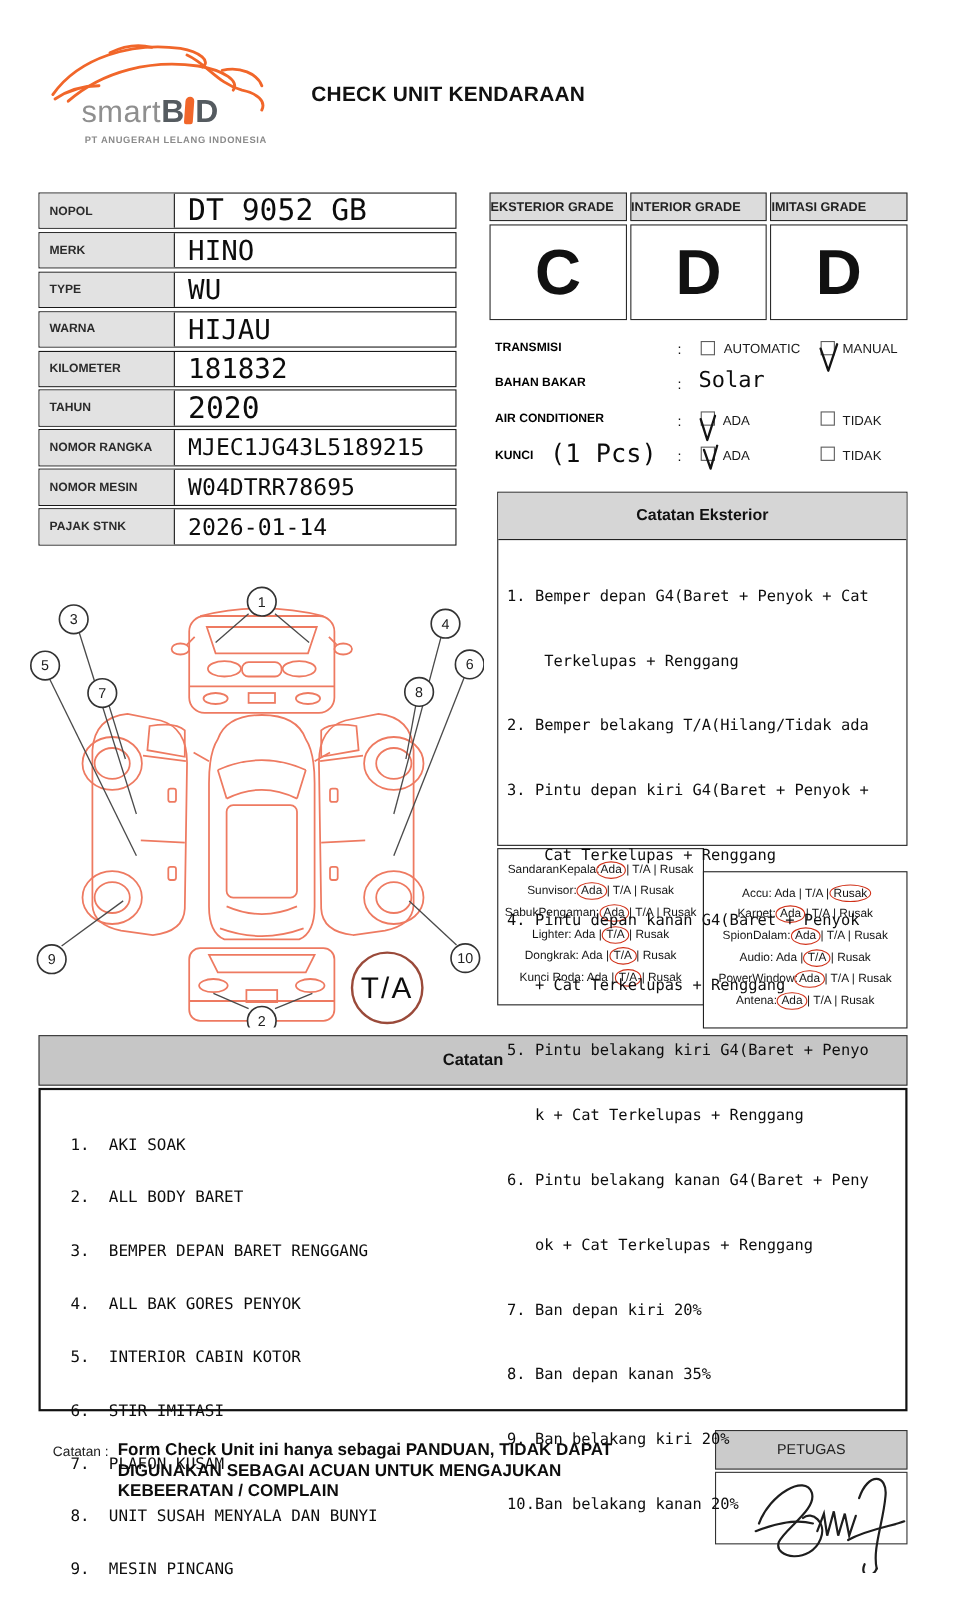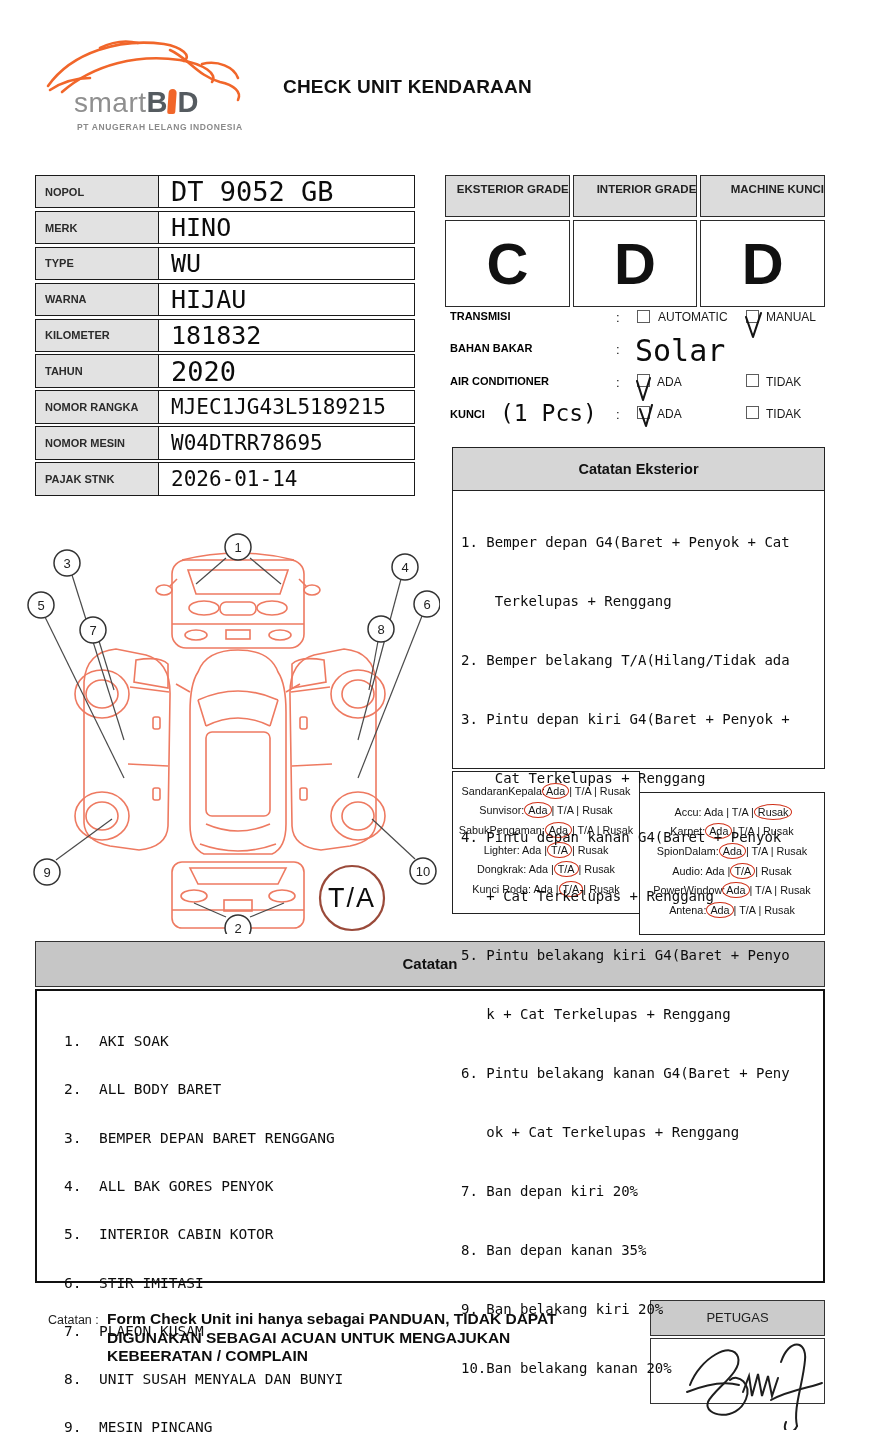--- a/index.html
+++ b/index.html
@@ -19,21 +19,21 @@
   .vtable{position:absolute;left:35px;top:175px;width:380px;display:flex;flex-direction:column;gap:2.5px;}
   .vrow{display:flex;height:33.4px;border:1.2px solid #1a1a1a;box-sizing:border-box;background:#fff;}
   .vlabel{width:123px;background:#e2e2e2;border-right:1.2px solid #1a1a1a;display:flex;align-items:center;
           padding-left:9px;font-size:11px;font-weight:bold;color:#2b2b2b;box-sizing:border-box;}
   .vvalue{flex:1;display:flex;align-items:center;padding-left:12px;
           font-family:"DejaVu Sans Mono",monospace;font-size:25px;color:#0c0c0c;}
   .vrow.small .vvalue{font-size:21px;}
   
   .grades{position:absolute;left:445px;top:175px;width:380px;display:grid;
           grid-template-columns:1fr 1fr 1fr;grid-column-gap:3px;grid-row-gap:3px;}
-  .ghead{height:42px;line-height:27px;text-align:right;background:#dcdcdc;border:1.2px solid #2b2b2b;
+  .ghead{height:26px;line-height:27px;text-align:left;background:#dcdcdc;border:1.2px solid #2b2b2b;
          font-size:11.5px;font-weight:bold;color:#222;box-sizing:border-box;}
   .gval{height:87px;border:1.2px solid #2b2b2b;box-sizing:border-box;display:flex;align-items:center;
         justify-content:center;font-size:58px;font-weight:600;background:#fff;}
   
   .spec-label{position:absolute;font-size:11px;font-weight:bold;color:#000000;}
   .spec-colon{position:absolute;left:616px;font-size:13px;}
   .cbox{position:absolute;width:13px;height:13px;border:1.4px solid #5c5c5c;background:#fff;box-sizing:border-box;}
   .cbl{position:absolute;font-size:12px;color:#1a1a1a;}
   .mono-val{position:absolute;font-family:"DejaVu Sans Mono",monospace;color:#0c0c0c;}
   .vcheck{position:absolute;}
@@ -135,39 +135,39 @@
       </div>
     <div class="vrow small">
         <div class="vlabel">PAJAK STNK</div>
         <div class="vvalue">2026-01-14</div>
       </div>
   </div>
 
   <div class="grades">
     <div class="ghead">EKSTERIOR GRADE</div>
     <div class="ghead">INTERIOR GRADE</div>
-    <div class="ghead">MACHINE KUNCI</div>
+    <div class="ghead">IMITASI GRADE</div>
     <div class="gval">C</div>
     <div class="gval">D</div>
     <div class="gval">D</div>
   </div>
 
   <span class="spec-label" style="left:450px;top:310px">TRANSMISI</span>
   <span class="spec-colon" style="top:310px">:</span>
   <span class="cbox" style="left:637px;top:310px"></span>
   <span class="cbl" style="left:658px;top:310px">AUTOMATIC</span>
   <span class="cbox" style="left:746px;top:310px"></span>
   <span class="cbl" style="left:766px;top:310px">MANUAL</span>
   <svg class="vcheck" style="left:743px;top:311px" width="20" height="28" viewBox="0 0 20 28">
       <polyline points="3,6 10,26 18,2"></polyline>
     </svg>
 
   <span class="spec-label" style="left:450px;top:342px">BAHAN BAKAR</span>
   <span class="spec-colon" style="top:342px">:</span>
-  <span class="mono-val" style="left:635px;top:333px;font-size:30px">Solar</span>
+  <span class="mono-val" style="left:635px;top:333px;font-size:20px">Solar</span>
 
   <span class="spec-label" style="left:450px;top:375px">AIR CONDITIONER</span>
   <span class="spec-colon" style="top:375px">:</span>
   <span class="cbox" style="left:637px;top:374px"></span>
   <span class="cbl" style="left:657px;top:375px">ADA</span>
   <svg class="vcheck" style="left:634px;top:376px" width="18" height="26" viewBox="0 0 18 26">
       <polyline points="3,5 9,24 16,2"></polyline>
     </svg>
   <span class="cbox" style="left:746px;top:374px"></span>
   <span class="cbl" style="left:766px;top:375px">TIDAK</span>

